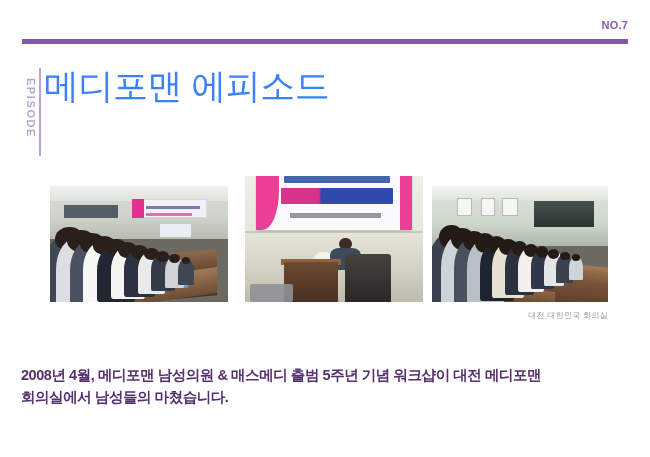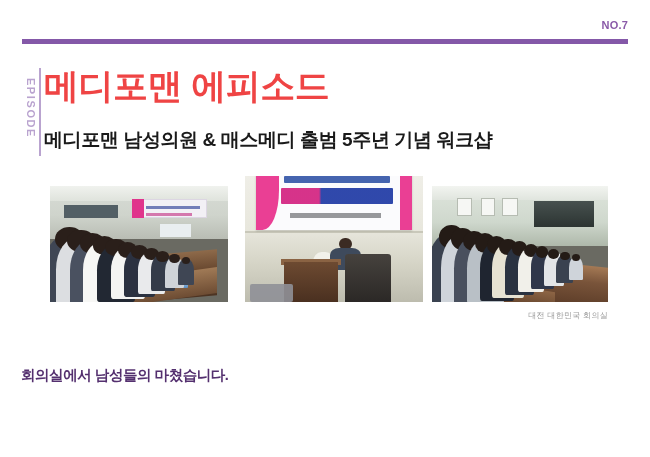--- a/index.html
+++ b/index.html
@@ -59,22 +59,22 @@
     right:0; top:0;
     width:2px; height:88px;
     background:#b9a3cf;
   }
 
   
   .main-title {
     position:absolute;
     left:44px; top:66px;
     font-size:35px;
-    font-weight:bold;
-    color:#ef4444;
+    font-weight:normal;
+    color:#3b82f6;
     letter-spacing:-0.5px;
     line-height:1.15;
     white-space:nowrap;
   }
 
   .sub-title {
     position:absolute;
     left:44px; top:127px;
     font-size:19px;
     font-weight:bold;
@@ -295,21 +295,20 @@
 
   <div class="header-rule"></div>
 
   <div class="episode-tag">
     <div class="label">EPISODE</div>
     <div class="bar"></div>
   </div>
 
   <div class="main-title">메디포맨 에피소드</div>
 
-  <div class="sub-title">메디포맨 남성의원 &amp; 매스메디 출범 5주년 기념 워크샵</div>
 
   <div class="photo-strip">
 
     <div class="photo photo-1">
       <div class="p1-wall"></div>
       <div class="p1-ceil"></div>
       <div class="p1-window"></div>
       <div class="p1-banner"></div>
       <div class="p1-banner-pink"></div>
       <div class="p1-banner-txt"></div>
@@ -414,16 +413,17 @@
     <div class="p3-frame" style="left: 14%; width: 9%;"></div>
         <div class="p3-frame" style="left: 28%; width: 8%;"></div>
         <div class="p3-frame" style="left: 40%; width: 9%;"></div>
       </div>
 
   </div>
 
   <div class="photo-caption">대전 대한민국 회의실</div>
 
   <div class="description">
+    <span class="line">2008년 4월, 메디포맨 남성의원 &amp; 매스메디 출범 5주년 기념 워크샵이 대전 메디포맨</span>
     <span class="line">회의실에서 남성들의 마쳤습니다.</span>
   </div>
 
 </div>
 
 </body></html>

